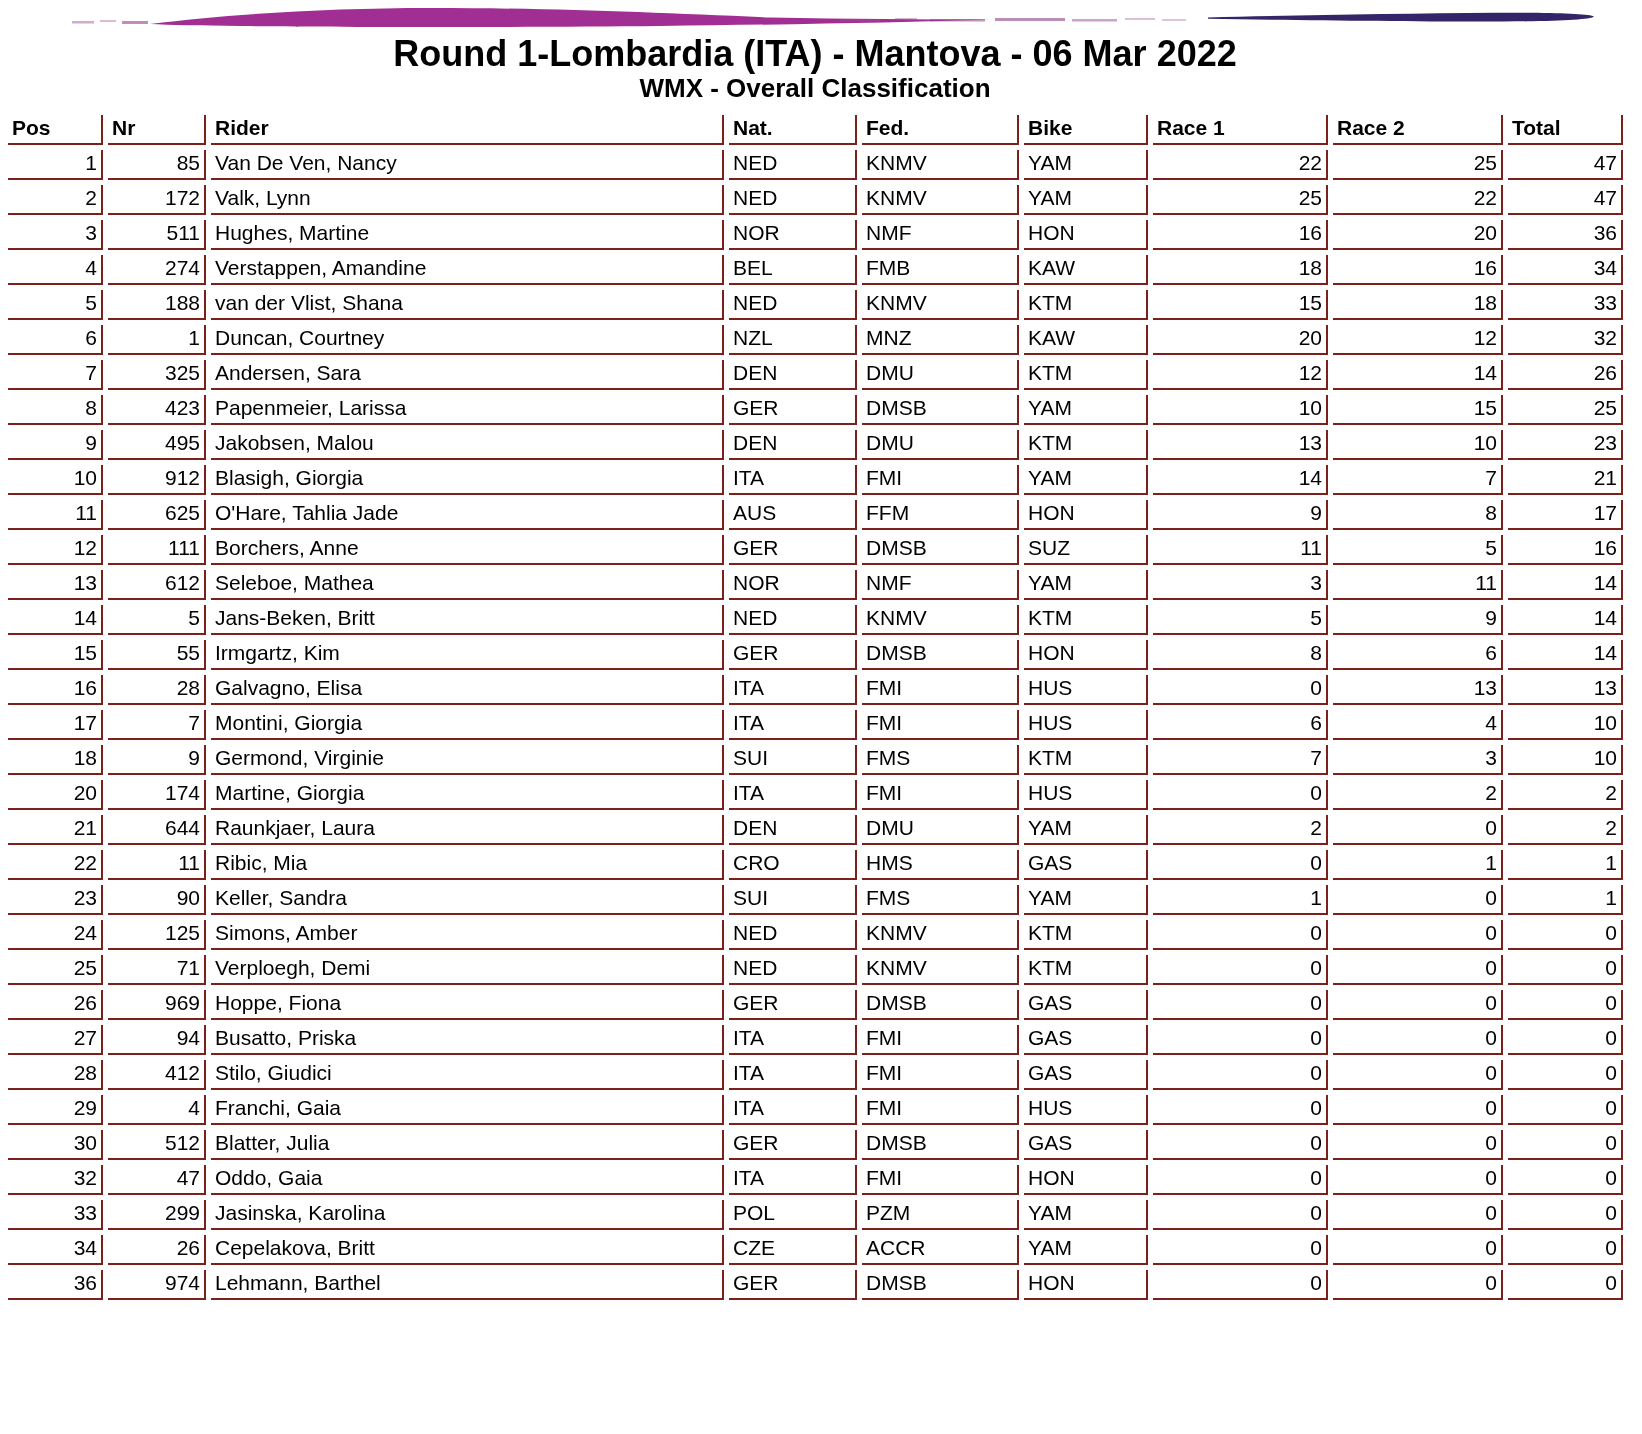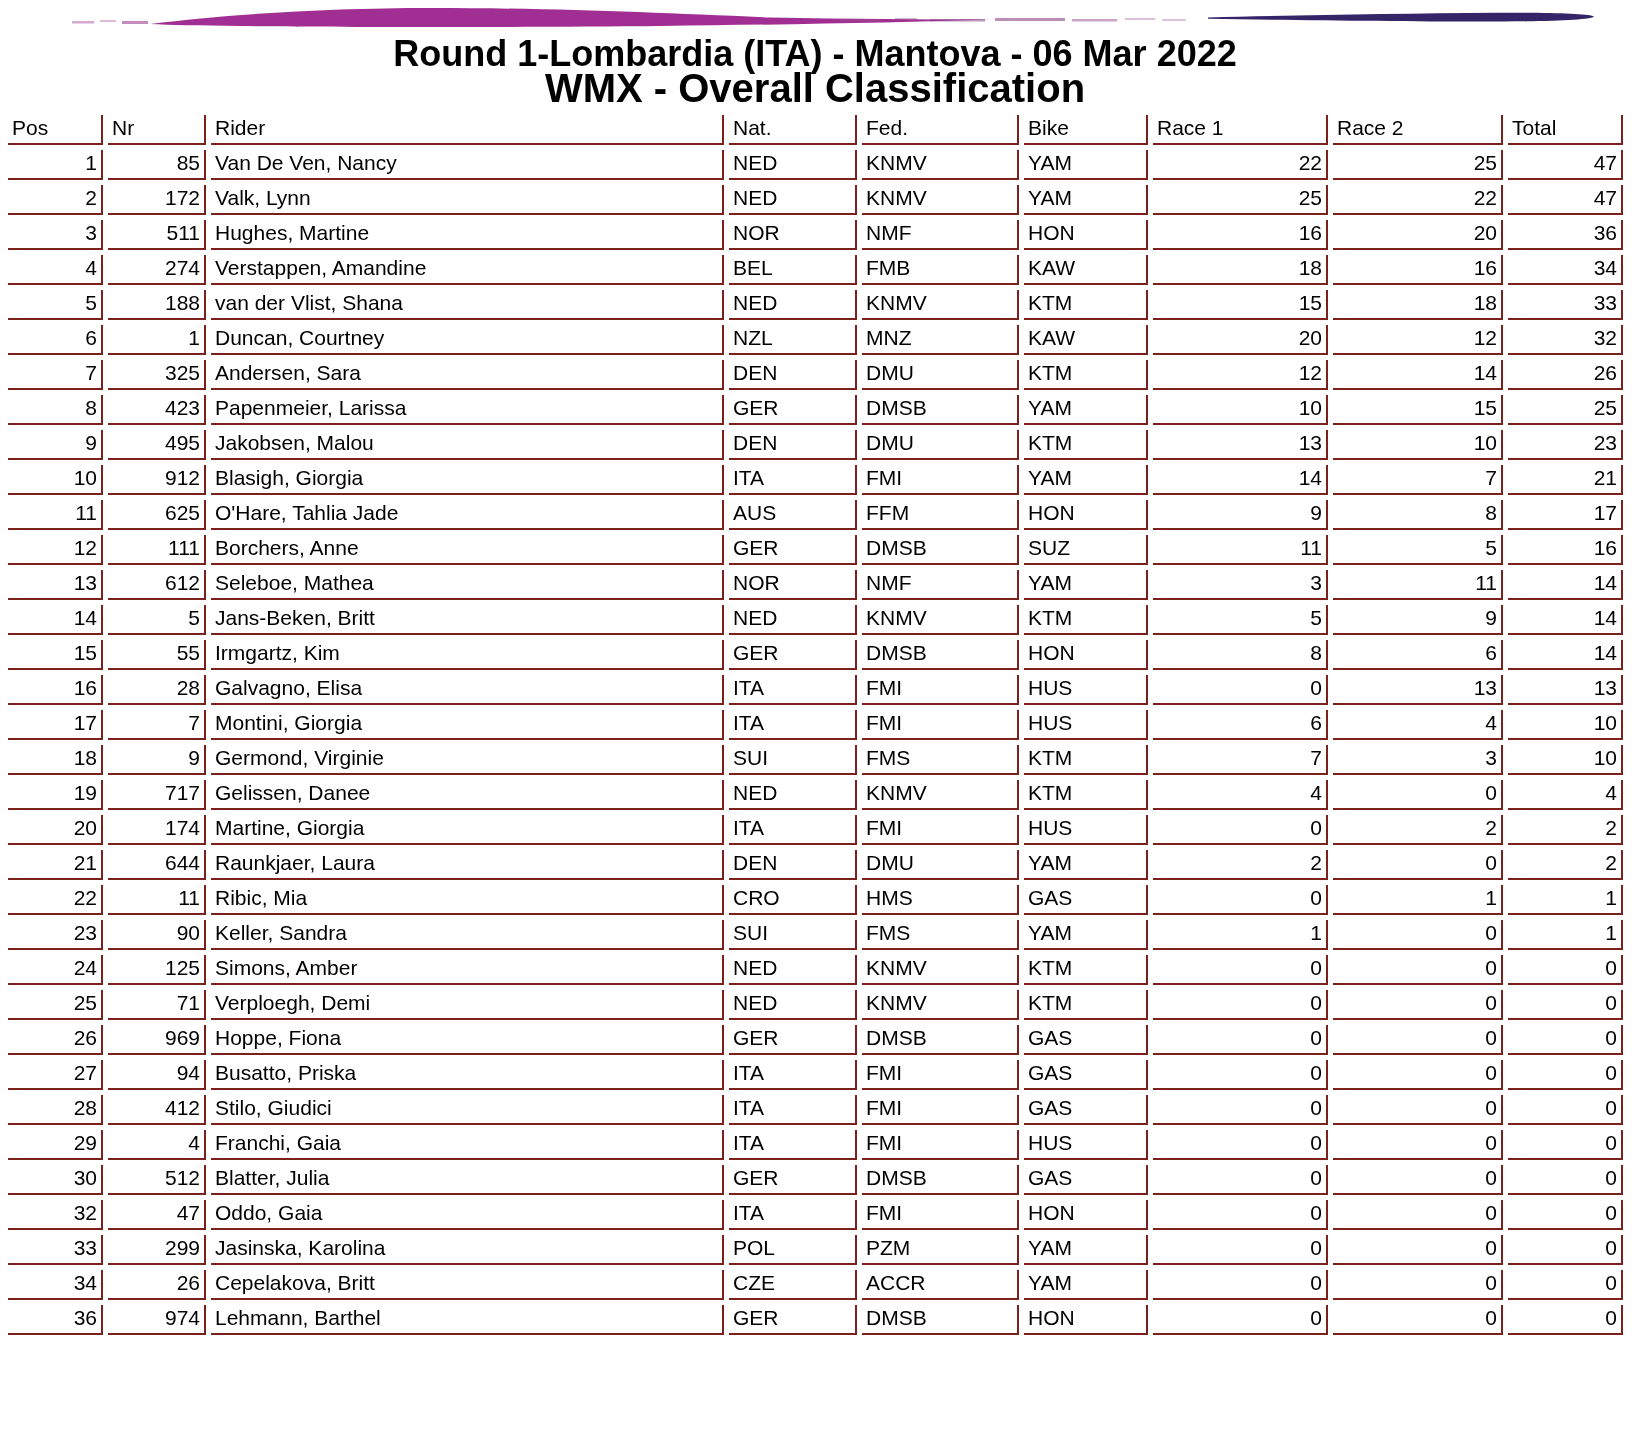--- a/index.html
+++ b/index.html
@@ -27,21 +27,21 @@
     text-align:center;
   }
   .title{
     margin:4px 0 0 0;
     font-size:36px;
     line-height:35px;
     font-weight:bold;
   }
   .subtitle{
     margin:0 0 4px 0;
-    font-size:40px;
+    font-size:26px;
     line-height:35px;
     font-weight:bold;
   }
   table.results{
     table-layout:fixed;
     border-collapse:separate;
     border-spacing:5px 5px;
     margin-left:3px;
     width:1625px;
   }
@@ -53,21 +53,21 @@
     border-bottom:2px solid var(--border-color);
     font-size:21px;
     font-weight:normal;
     padding:0 4px 2px 4px;
     white-space:nowrap;
     overflow:hidden;
     vertical-align:middle;
     text-align:left;
   }
   table.results th{
-    font-weight:normal;
+    font-weight:bold;
   }
   .num{
     text-align:right !important;
   }
 </style>
 </head>
 <body>
 
 <svg class="swoosh" viewBox="0 0 1642 32" xmlns="http://www.w3.org/2000/svg" aria-hidden="true">
 
@@ -320,31 +320,20 @@
         <td class="num">9</td>
         <td>Germond, Virginie</td>
         <td>SUI</td>
         <td>FMS</td>
         <td>KTM</td>
         <td class="num">7</td>
         <td class="num">3</td>
         <td class="num">10</td>
       </tr>
       <tr>
-        <td class="num">19</td>
-        <td class="num">717</td>
-        <td>Gelissen, Danee</td>
-        <td>NED</td>
-        <td>KNMV</td>
-        <td>KTM</td>
-        <td class="num">4</td>
-        <td class="num">0</td>
-        <td class="num">4</td>
-      </tr>
-      <tr>
         <td class="num">20</td>
         <td class="num">174</td>
         <td>Martine, Giorgia</td>
         <td>ITA</td>
         <td>FMI</td>
         <td>HUS</td>
         <td class="num">0</td>
         <td class="num">2</td>
         <td class="num">2</td>
       </tr>

